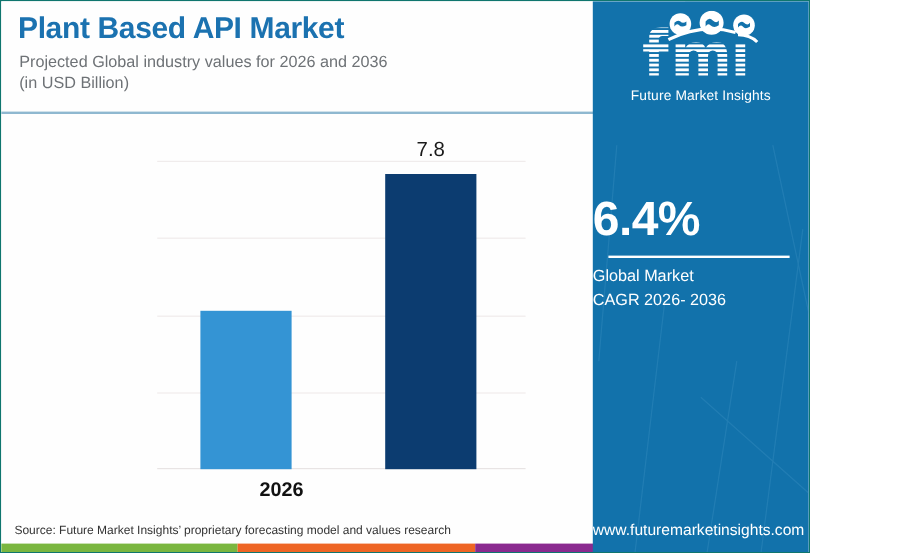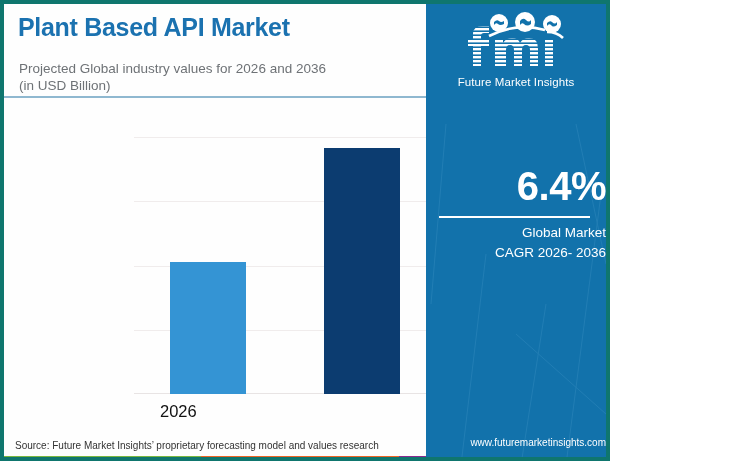--- a/index.html
+++ b/index.html
@@ -4,23 +4,23 @@
 <style>
   * { box-sizing: border-box; margin: 0; padding: 0; }
   html, body {
     width: 750px; height: 461px;
     font-family: "Liberation Sans", sans-serif;
     background: #ffffff;
     overflow: hidden;
   }
   #infographic {
     position: relative;
-    width: 610px; height: 461px;
+    width: 675px; height: 461px;
     background: #ffffff;
-    border: 4px solid #0f766e;
+    border: 1px solid #0f766e;
     overflow: hidden;
   }
 
   
   .left-pane {
     position: absolute;
     left: 0; top: 0;
     width: 570px; height: 461px;
     background: #fefefe;
   }
@@ -34,21 +34,20 @@
     letter-spacing: -0.3px;
     white-space: nowrap;
   }
   .chart-subtitle {
     position: absolute;
     left: 15px; top: 42px;
     font-size: 13.5px;
     color: #6e7276;
     line-height: 17px;
     white-space: pre-line;
-    margin-top: 14px;
   }
   .header-divider {
     position: absolute;
     left: 0; top: 92px;
     width: 570px; height: 2px;
     background: #8fb8d0;
   }
 
   
   .plot {
@@ -77,23 +76,23 @@
 
   .bar-value {
     position: absolute;
     text-align: center;
     font-size: 17px;
     color: #1a1a1a;
     white-space: nowrap;
   }
   .cat-label {
     position: absolute;
-    text-align: left;
+    text-align: right;
     font-size: 16.5px;
-    font-weight: normal;
+    font-weight: bold;
     color: #111111;
     white-space: nowrap;
   }
 
   
   .source-note {
     position: absolute;
     left: 11px; top: 436px;
     font-size: 10px;
     color: #333333;
@@ -135,50 +134,49 @@
     font-size: 11.5px;
     color: #ffffff;
     letter-spacing: 0.1px;
   }
 
   
   .cagr-value {
     position: absolute;
     left: 0; top: 160px;
     width: 180px;
-    text-align: right;
+    text-align: left;
     font-size: 40px;
     font-weight: bold;
     color: #ffffff;
     letter-spacing: -0.5px;
-    padding-left: 44px;
   }
   .cagr-divider {
     position: absolute;
     left: 13px; top: 212px;
     width: 151px; height: 2px;
     background: #ffffff;
   }
   .cagr-caption {
     position: absolute;
     left: 0; top: 219px;
     width: 180px;
-    text-align: right;
+    text-align: left;
     font-size: 13.5px;
     color: #ffffff;
     line-height: 20px;
     white-space: pre-line;
   }
 
   .site-url {
     position: absolute;
     left: 0; top: 433px;
     width: 180px;
-    text-align: right;
-    font-size: 10px;
+    text-align: left;
+    font-size: 13px;
     color: #ffffff;
   }
 </style>
 </head>
 <body>
 
 <div id="infographic">
 
   <div class="left-pane">
 
@@ -193,20 +191,21 @@
 
       <div class="gridline" style="top:0px;"></div>
       <div class="gridline" style="top:64px;"></div>
       <div class="gridline" style="top:129px;"></div>
       <div class="gridline" style="top:193px;"></div>
       <div class="baseline"></div>
 
       <div class="bar bar-light" style="left:36px; width:76px; height:132px;"></div>
       <div class="bar bar-dark" style="left:190px; width:76px; height:246px;"></div>
 
+      <div class="bar-value" style="left:190px; width:76px; top:-19px;">7.8</div>
 
       <div class="cat-label" style="left:26px; width:96px; top:265px;">2026</div>
     </div>
 
     <div class="source-note">Source: Future Market Insights’ proprietary forecasting model and values research</div>
 
     <div class="stripe stripe-green"></div>
     <div class="stripe stripe-orange"></div>
     <div class="stripe stripe-purple"></div>
   </div>

